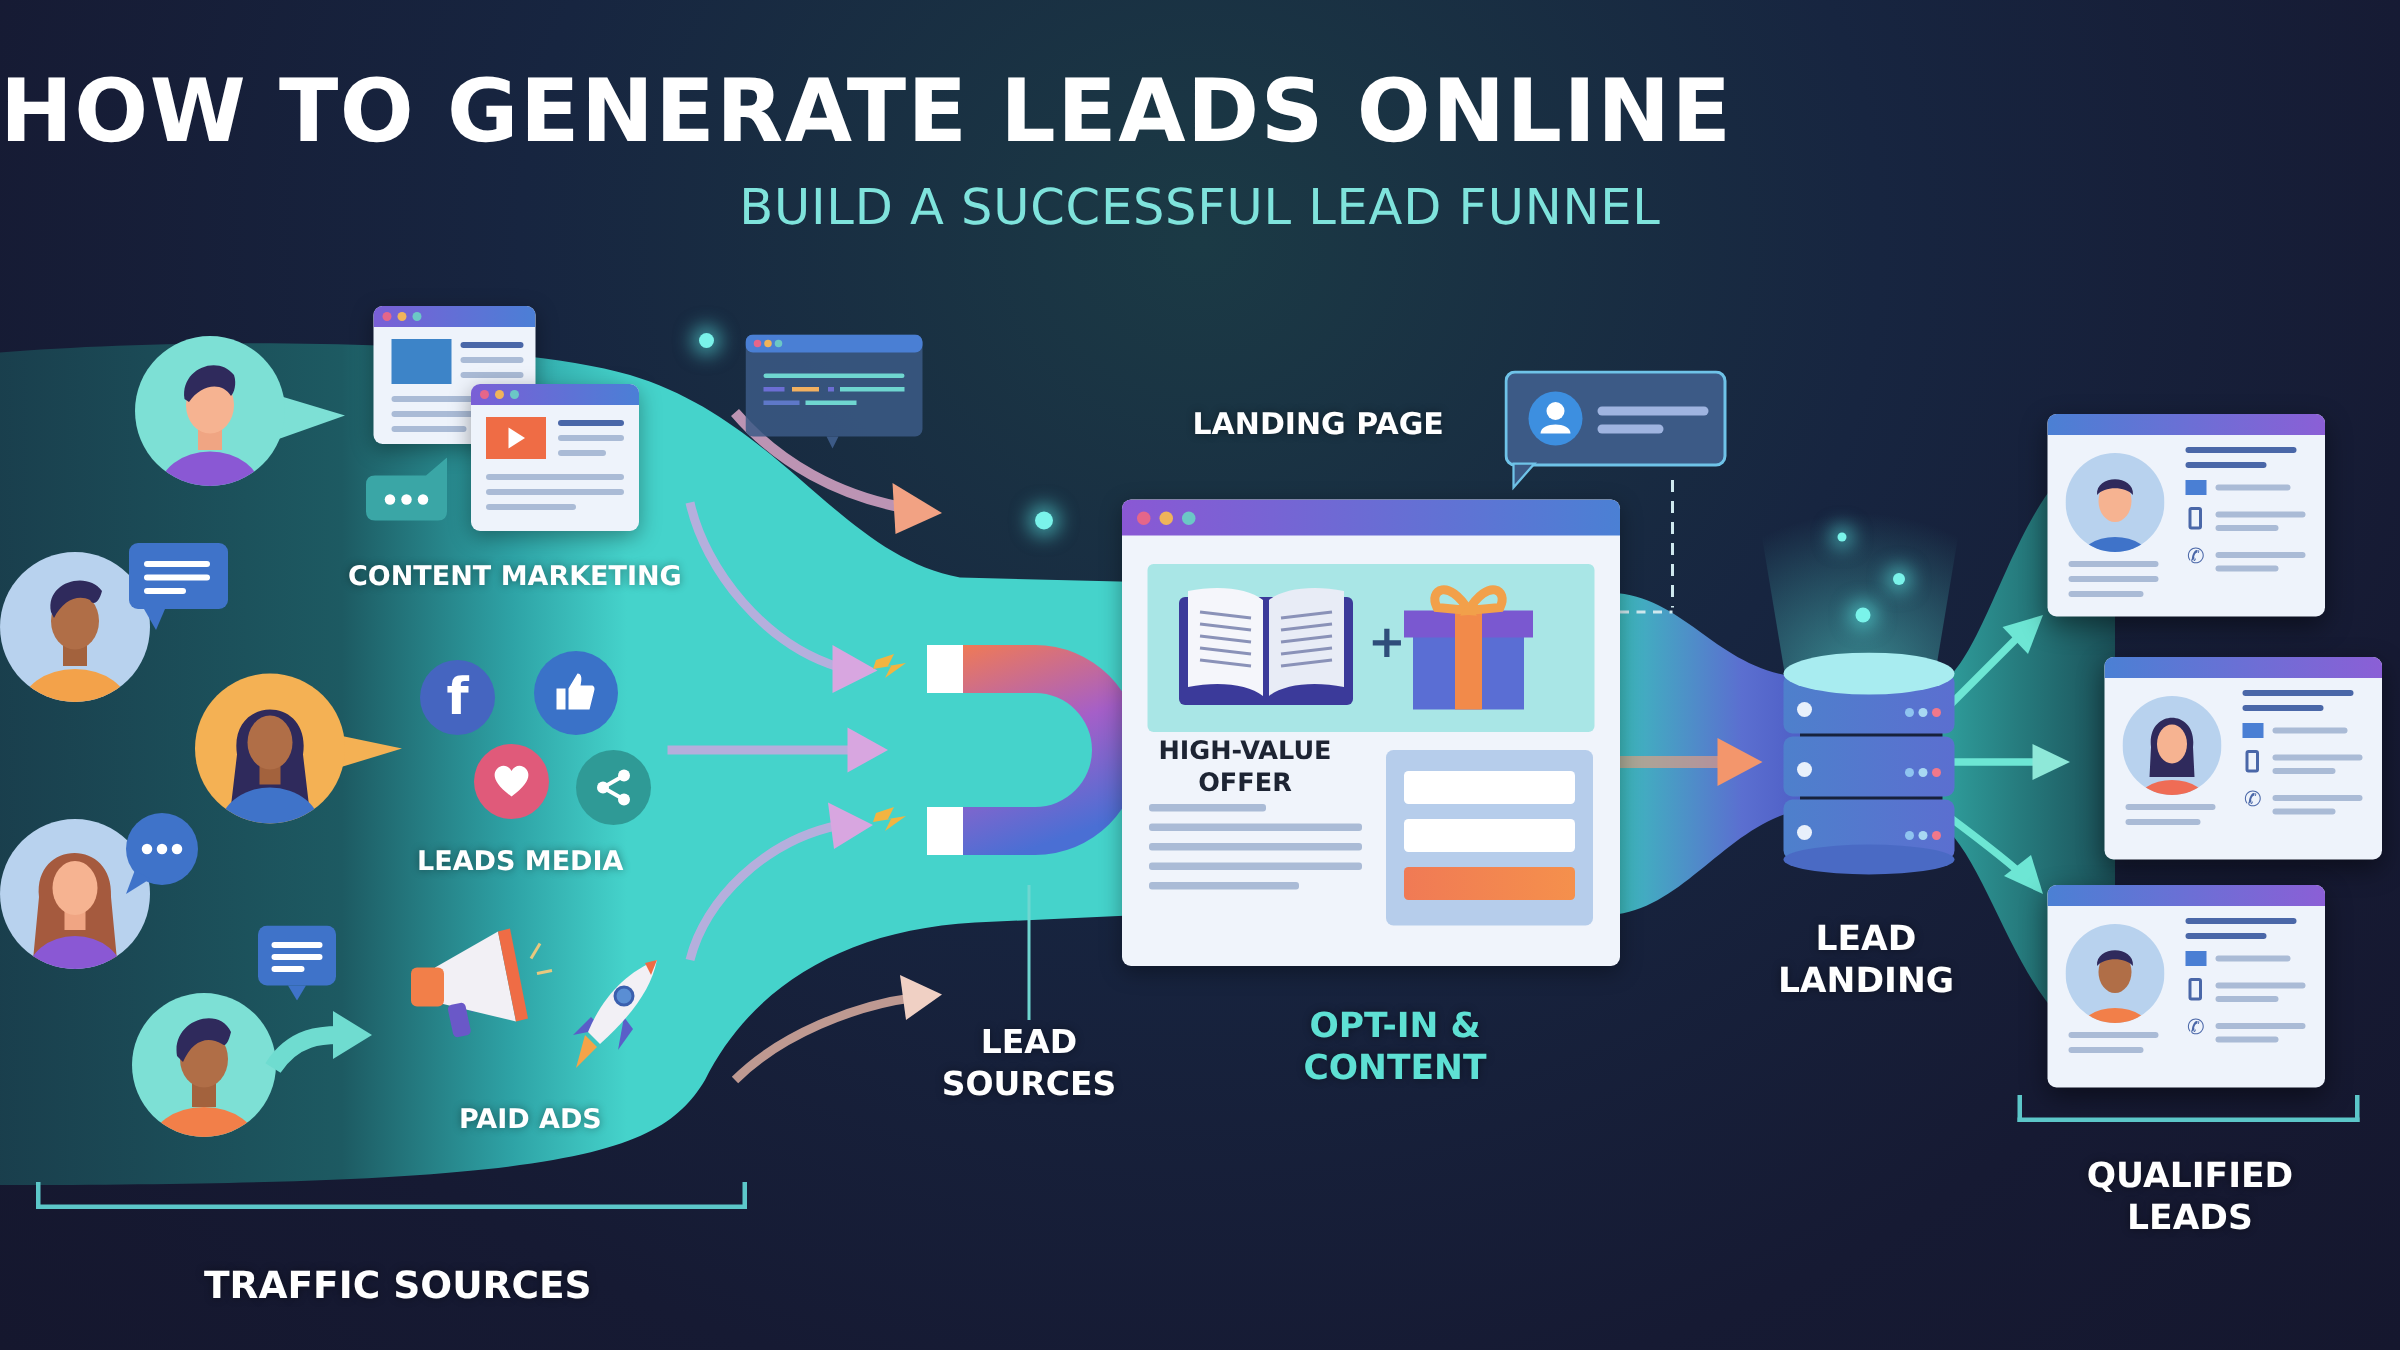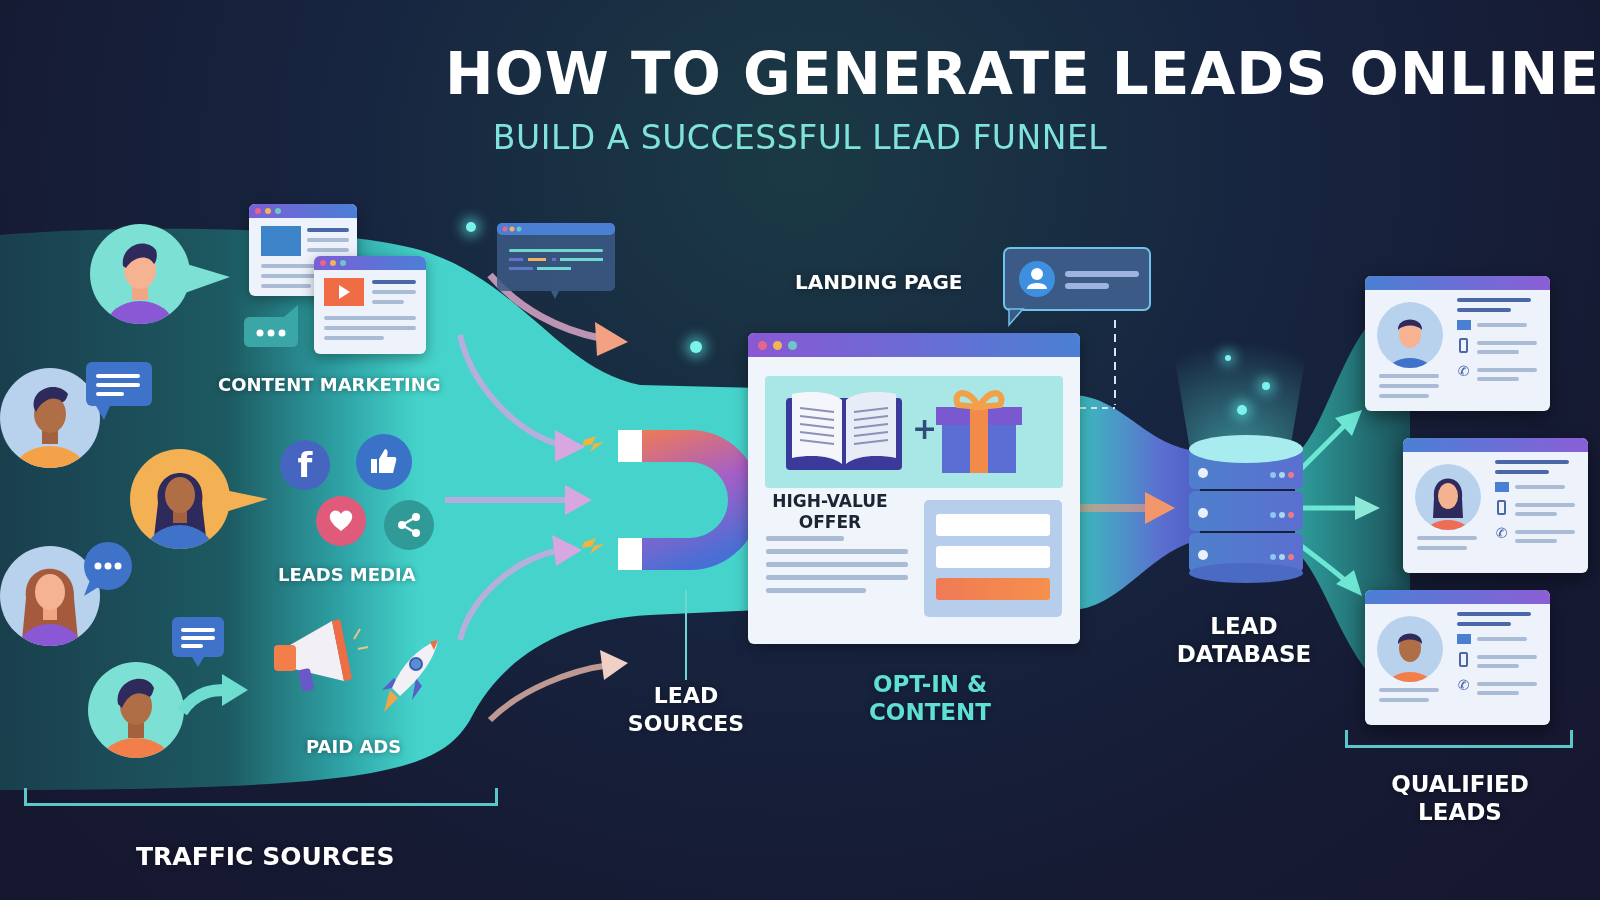--- a/index.html
+++ b/index.html
@@ -5,21 +5,21 @@
   * { box-sizing: border-box; margin: 0; padding: 0; }
   html, body { width: 1600px; height: 900px; overflow: hidden; }
   body {
     background: radial-gradient(ellipse at 50% 18%, #1b3a45 0%, #172540 40%, #161a33 75%, #15172e 100%);
     font-family: "DejaVu Sans", sans-serif;
     color: #fff;
     position: relative;
   }
   .abs { position: absolute; }
   .title {
-    left: 0; width: 1600px; top: 40px; text-align: right;
+    left: 0; width: 1600px; top: 40px; text-align: left;
     font-size: 58px; font-weight: bold; letter-spacing: 1px; color: #ffffff;
   }
   .subtitle {
     left: 0; width: 1600px; top: 118px; text-align: center;
     font-size: 33px; color: #7fe3dc; letter-spacing: 0.5px;
   }
   .label {
     font-weight: bold; color: #ffffff; text-align: center; white-space: nowrap;
     text-shadow: 0 0 6px rgba(0,0,0,0.4);
   }
@@ -174,21 +174,21 @@
     <div class="line" style="left:10px;top:70px;width:92px;"></div>
     <div class="line" style="left:10px;top:80px;width:60px;"></div>
   </div>
 
   <svg class="abs" style="left:244px;top:305px;" width="58" height="44" viewBox="0 0 58 44">
     <path d="M6,12 L40,12 L54,0 L54,36 Q54,42 48,42 L6,42 Q0,42 0,36 L0,18 Q0,12 6,12Z" fill="#3aa6a6"></path>
     <circle cx="16" cy="28" r="3.5" fill="#fff"></circle>
       <circle cx="27" cy="28" r="3.5" fill="#fff"></circle>
       <circle cx="38" cy="28" r="3.5" fill="#fff"></circle>
   </svg>
-  <div class="abs label" style="left:218px;top:374px;font-size:18px;text-align:right;">CONTENT MARKETING</div>
+  <div class="abs label" style="left:232px;top:374px;font-size:18px;text-align:right;">CONTENT MARKETING</div>
 </div>
 
 <svg class="abs" style="left:0px;top:362px;" width="160" height="110" viewBox="0 0 160 110">
   <circle cx="50" cy="56" r="50" fill="#b8d2ee"></circle>
   <clipPath id="c2">
       <circle cx="50" cy="56" r="50"></circle>
     </clipPath>
   <g clip-path="url(#c2)">
     <ellipse cx="50" cy="110" rx="36" ry="26" fill="#f3a24a"></ellipse>
     <rect x="42" y="66" width="16" height="16" fill="#a3623d"></rect>
@@ -426,21 +426,21 @@
     <rect x="2" y="14" width="114" height="40" rx="6" fill="url(#dbg)"></rect>
     <ellipse cx="59" cy="14" rx="57" ry="14" fill="#a8ecf0"></ellipse>
     <circle cx="16" cy="38" r="5" fill="#e8f0fb"></circle>
     <circle cx="86" cy="40" r="3" fill="#8fc4f0"></circle>
       <circle cx="95" cy="40" r="3" fill="#a8d8f2"></circle>
       <circle cx="104" cy="40" r="3" fill="#f0788a"></circle>
   </g>
 </svg>
 <div class="abs label" style="left:1164px;top:612px;font-size:23px;line-height:28px;width:160px;">
   <div>LEAD</div>
-  <div>DATABASE</div>
+  <div>LANDING</div>
 </div>
 
 <div class="abs lead-card" style="left:1365px;top:276px;">
   <div class="bar"></div>
   <svg class="abs" style="left:12px;top:26px;" width="66" height="66" viewBox="0 0 66 66">
     <circle cx="33" cy="33" r="33" fill="#b8d2ee"></circle>
     <clipPath id="lc1">
         <circle cx="33" cy="33" r="33"></circle>
       </clipPath>
     <g clip-path="url(#lc1)">

